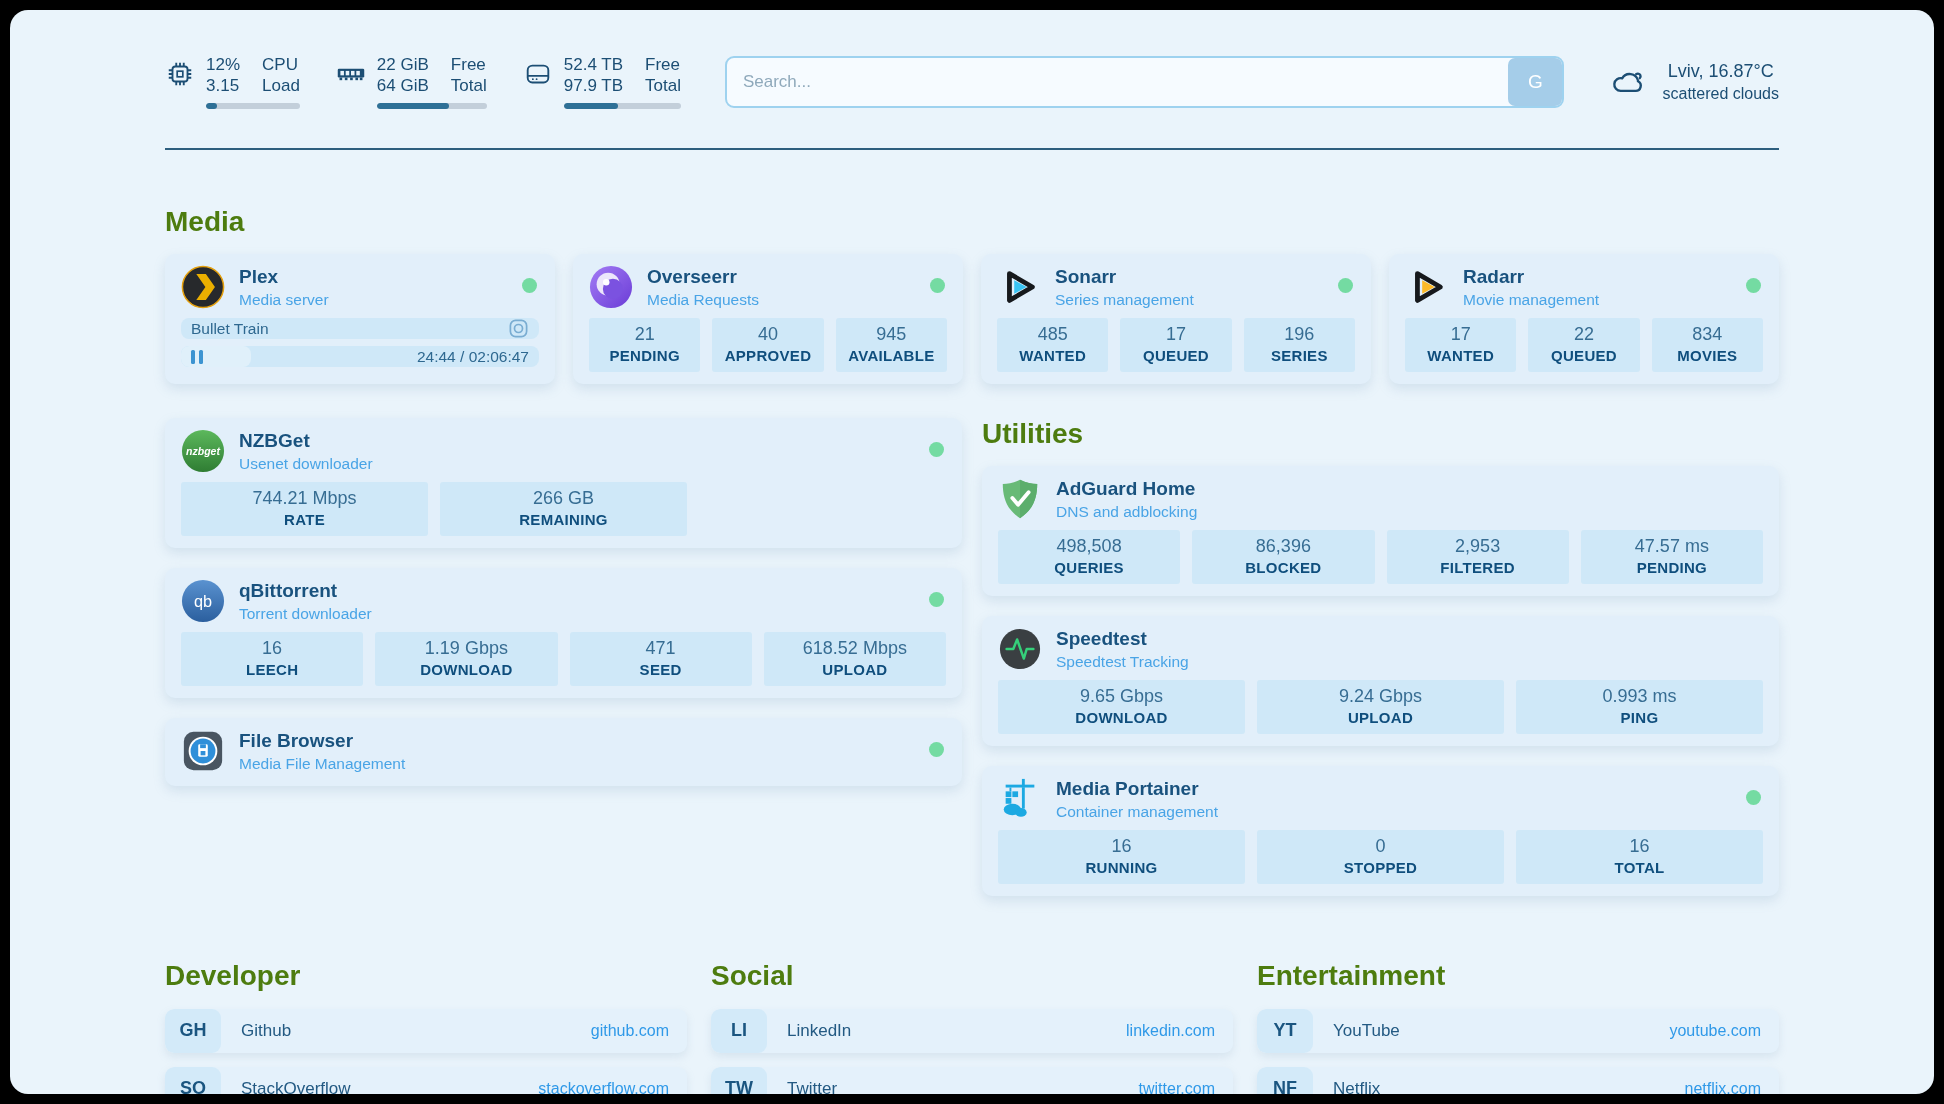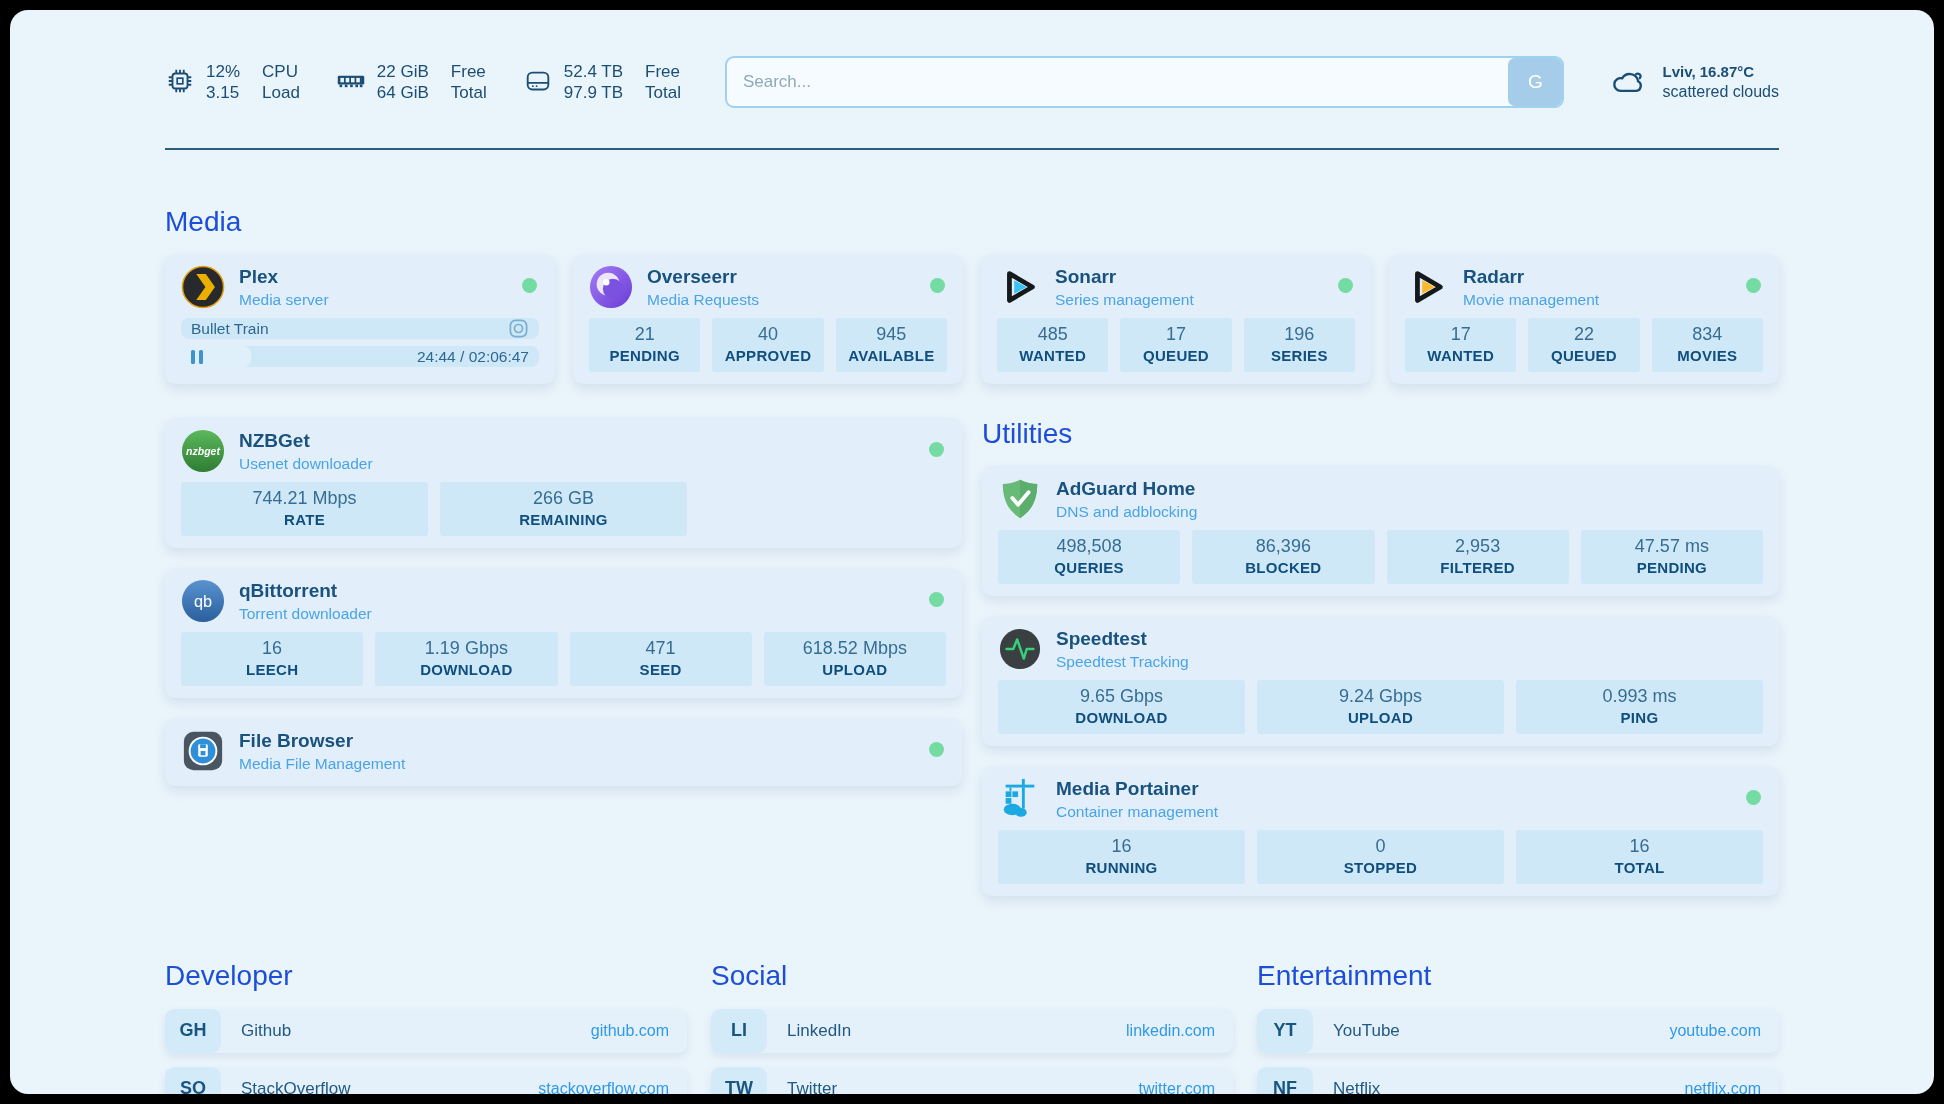--- a/index.html
+++ b/index.html
@@ -18,21 +18,21 @@
   }
 
   
   .topbar {
     display:flex; align-items:center;
     padding:30px 155px 0;
   }
   .monitors { display:flex; gap:36px; }
   .monitor { display:flex; gap:11px; align-items:flex-start; }
   .m-icon svg { width:30px; height:30px; display:block; margin-top:4px; }
-  .m-body { display:flex; flex-direction:row;align-items:center; }
+  .m-body { display:flex; flex-direction:column; }
   .m-grid {
     display:grid; grid-template-columns:auto auto;
     column-gap:22px; row-gap:1px;
     font-size:17px; color:#1c4e74;
   }
   .m-bar {
     margin-top:7px; height:6px; border-radius:3px;
     background:#c3cfda; overflow:hidden;
   }
   .m-fill { height:100%; background:#2e7096; border-radius:3px; }
@@ -48,29 +48,29 @@
   }
   .search-wrap input::placeholder { color:#8fa9bb; }
   .g-btn {
     position:absolute; right:2px; top:2px; bottom:2px; width:54px;
     background:#a5cde9; border:none; border-radius:7px;
     color:#fff; font-size:19px; cursor:pointer;
     font-family:"Liberation Sans", sans-serif;
   }
   .weather { display:flex; align-items:center; gap:14px; color:#1c4e74; }
   .weather svg { width:40px; height:40px; }
-  .w-line1 { font-size:15px; font-weight:700; }
+  .w-line1 { font-size:18px; font-weight:400;text-align:center; }
   .w-line2 { font-size:16px; margin-top:3px; }
 
   .divider { margin:24px 155px 0; border-top:2px solid #2d5e7e; }
 
   
   .content { padding:0 155px; }
   h2.section {
-    font-size:28px; font-weight:400; color:#1d4ed8;
+    font-size:28px; font-weight:700; color:#4d7c0f;
     line-height:1.15; margin-bottom:16px;
   }
   .media-section { margin-top:56px; }
   .media-grid { display:grid; grid-template-columns:repeat(4,1fr); gap:18px; }
 
   .card {
     background:#e2effa; border-radius:10px;
     padding:10px 16px 12px; position:relative;
     box-shadow:0 5px 12px rgba(125,160,190,.22);
     cursor:pointer;

